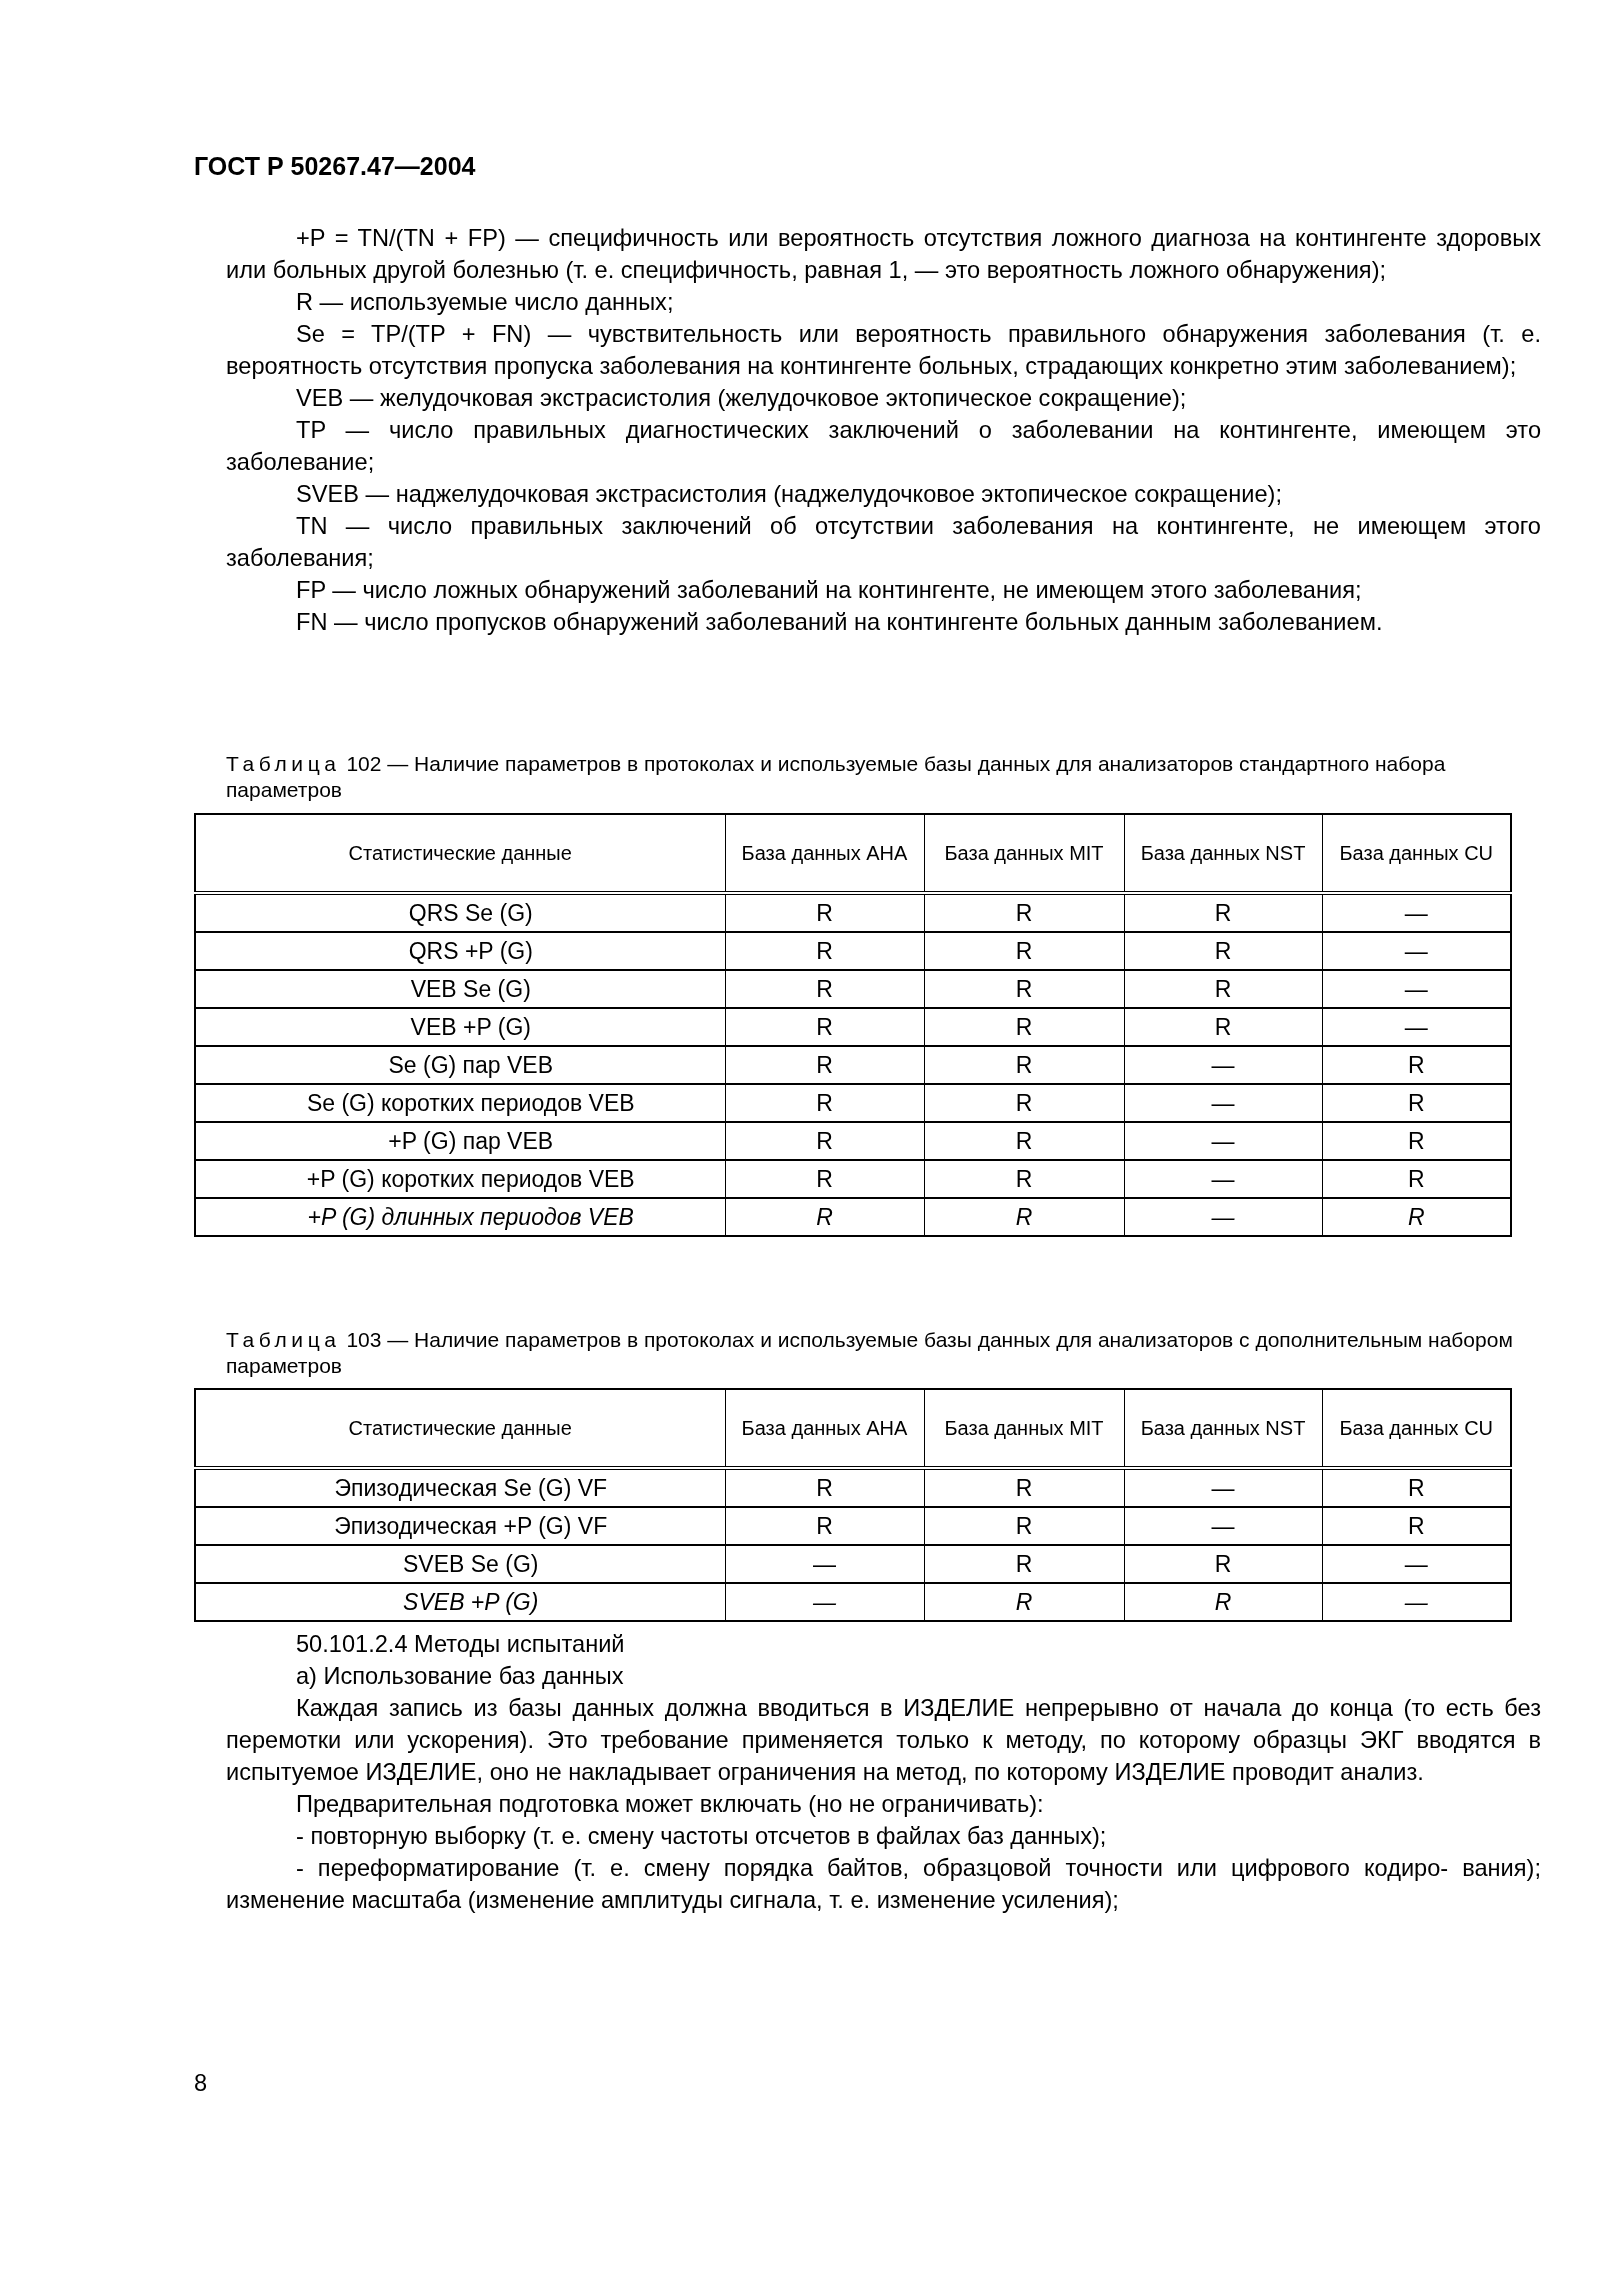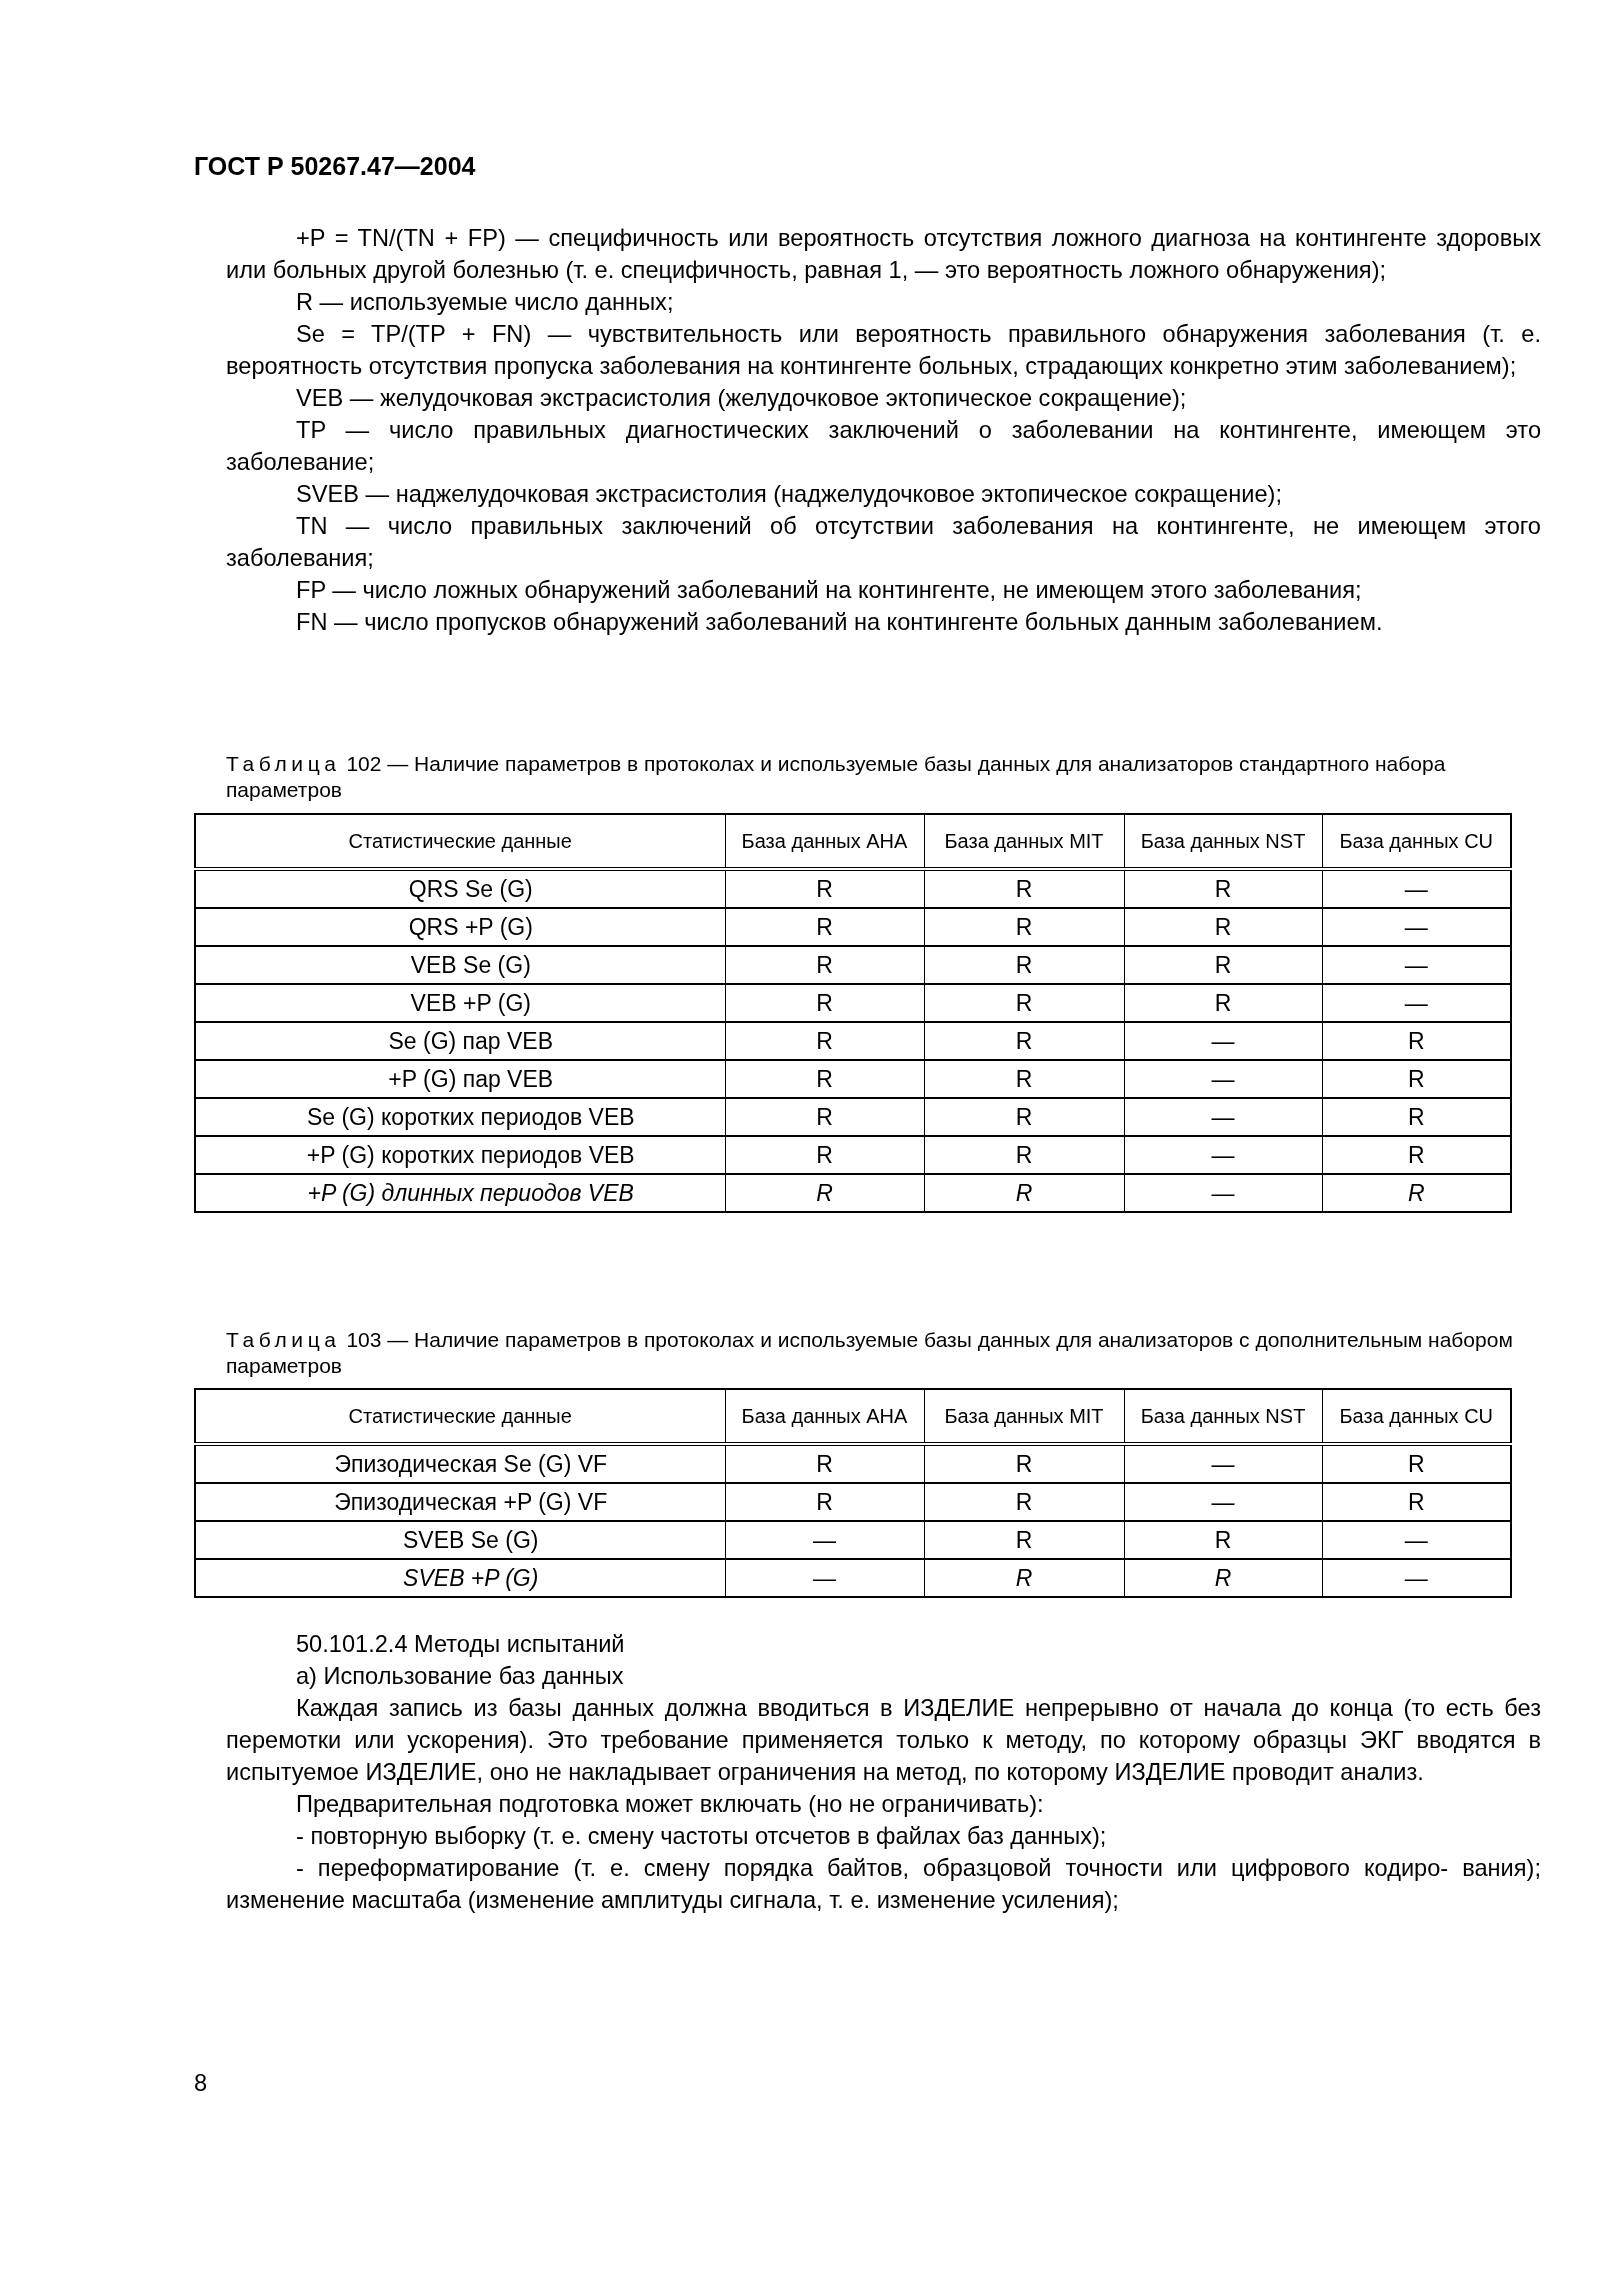--- a/index.html
+++ b/index.html
@@ -27,21 +27,21 @@
   }
   table.gost col.c0 { width: 530px; }
   table.gost col.c1 { width: 199px; }
   table.gost col.c2 { width: 200px; }
   table.gost col.c3 { width: 198px; }
   table.gost col.c4 { width: 189px; }
   table.gost th {
     font-weight: normal; font-size: 20px; height: 52px;
     border: 2px solid #000; border-bottom: 4.6px double #000;
     border-left-width: 1.3px; border-right-width: 1.3px;
-    text-align: center; vertical-align: middle; padding: 0; white-space: nowrap;
+    text-align: center; vertical-align: middle; padding: 12px; white-space: nowrap;
   }
   table.gost th:first-child { border-left-width: 2.6px; }
   table.gost th:last-child { border-right-width: 2.6px; }
   table.gost thead tr th { border-top-width: 2.6px; }
   table.gost td {
     height: 36px; border-left: 1.3px solid #000; border-right: 1.3px solid #000;
     border-bottom: 2px solid #000; padding: 0; text-align: center; vertical-align: middle;
   }
   table.gost td:first-child { text-align: center; padding-left: 21px; border-left-width: 2.6px; }
   table.gost td:last-child { border-right-width: 2.6px; }
@@ -116,28 +116,28 @@
         <td>—</td>
       </tr>
     <tr>
         <td>Se (G) пар VEB</td>
         <td>R</td>
         <td>R</td>
         <td>—</td>
         <td>R</td>
       </tr>
     <tr>
+        <td>Se (G) коротких периодов VEB</td>
+        <td>R</td>
+        <td>R</td>
+        <td>—</td>
+        <td>R</td>
+      </tr>
+    <tr>
         <td>+P (G) пар VEB</td>
-        <td>R</td>
-        <td>R</td>
-        <td>—</td>
-        <td>R</td>
-      </tr>
-    <tr>
-        <td>Se (G) коротких периодов VEB</td>
         <td>R</td>
         <td>R</td>
         <td>—</td>
         <td>R</td>
       </tr>
     <tr>
         <td>+P (G) коротких периодов VEB</td>
         <td>R</td>
         <td>R</td>
         <td>—</td>

